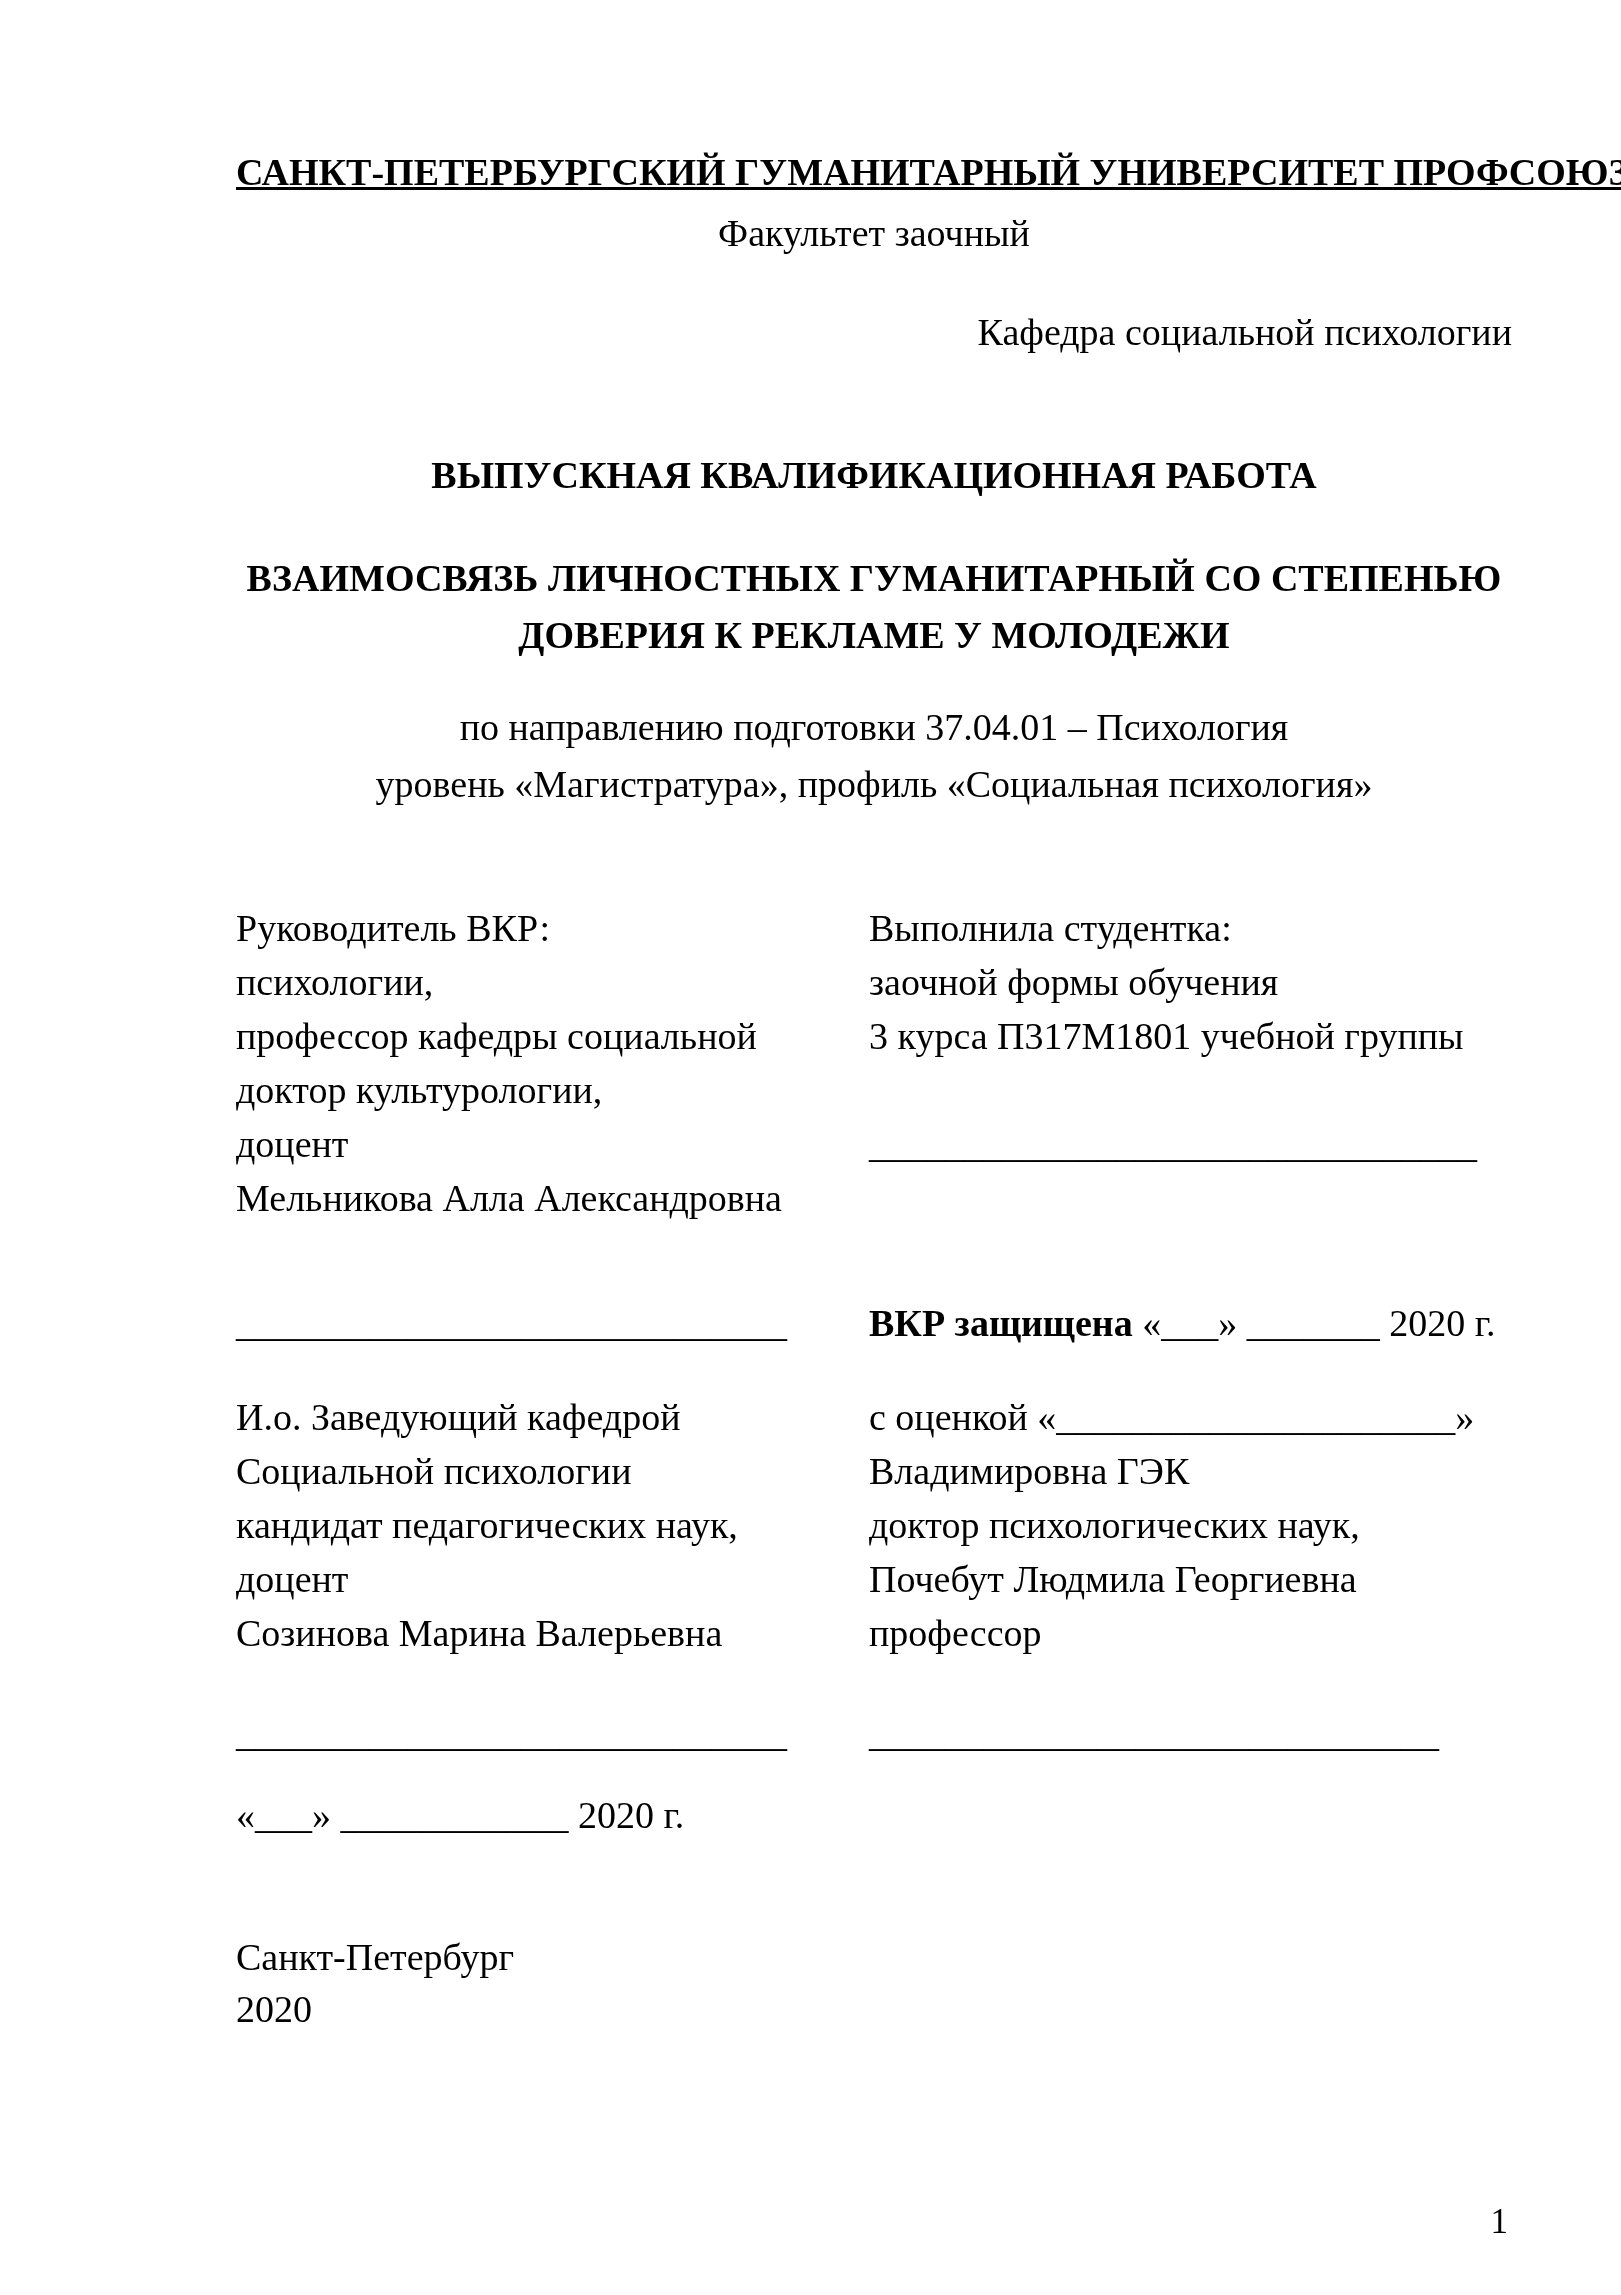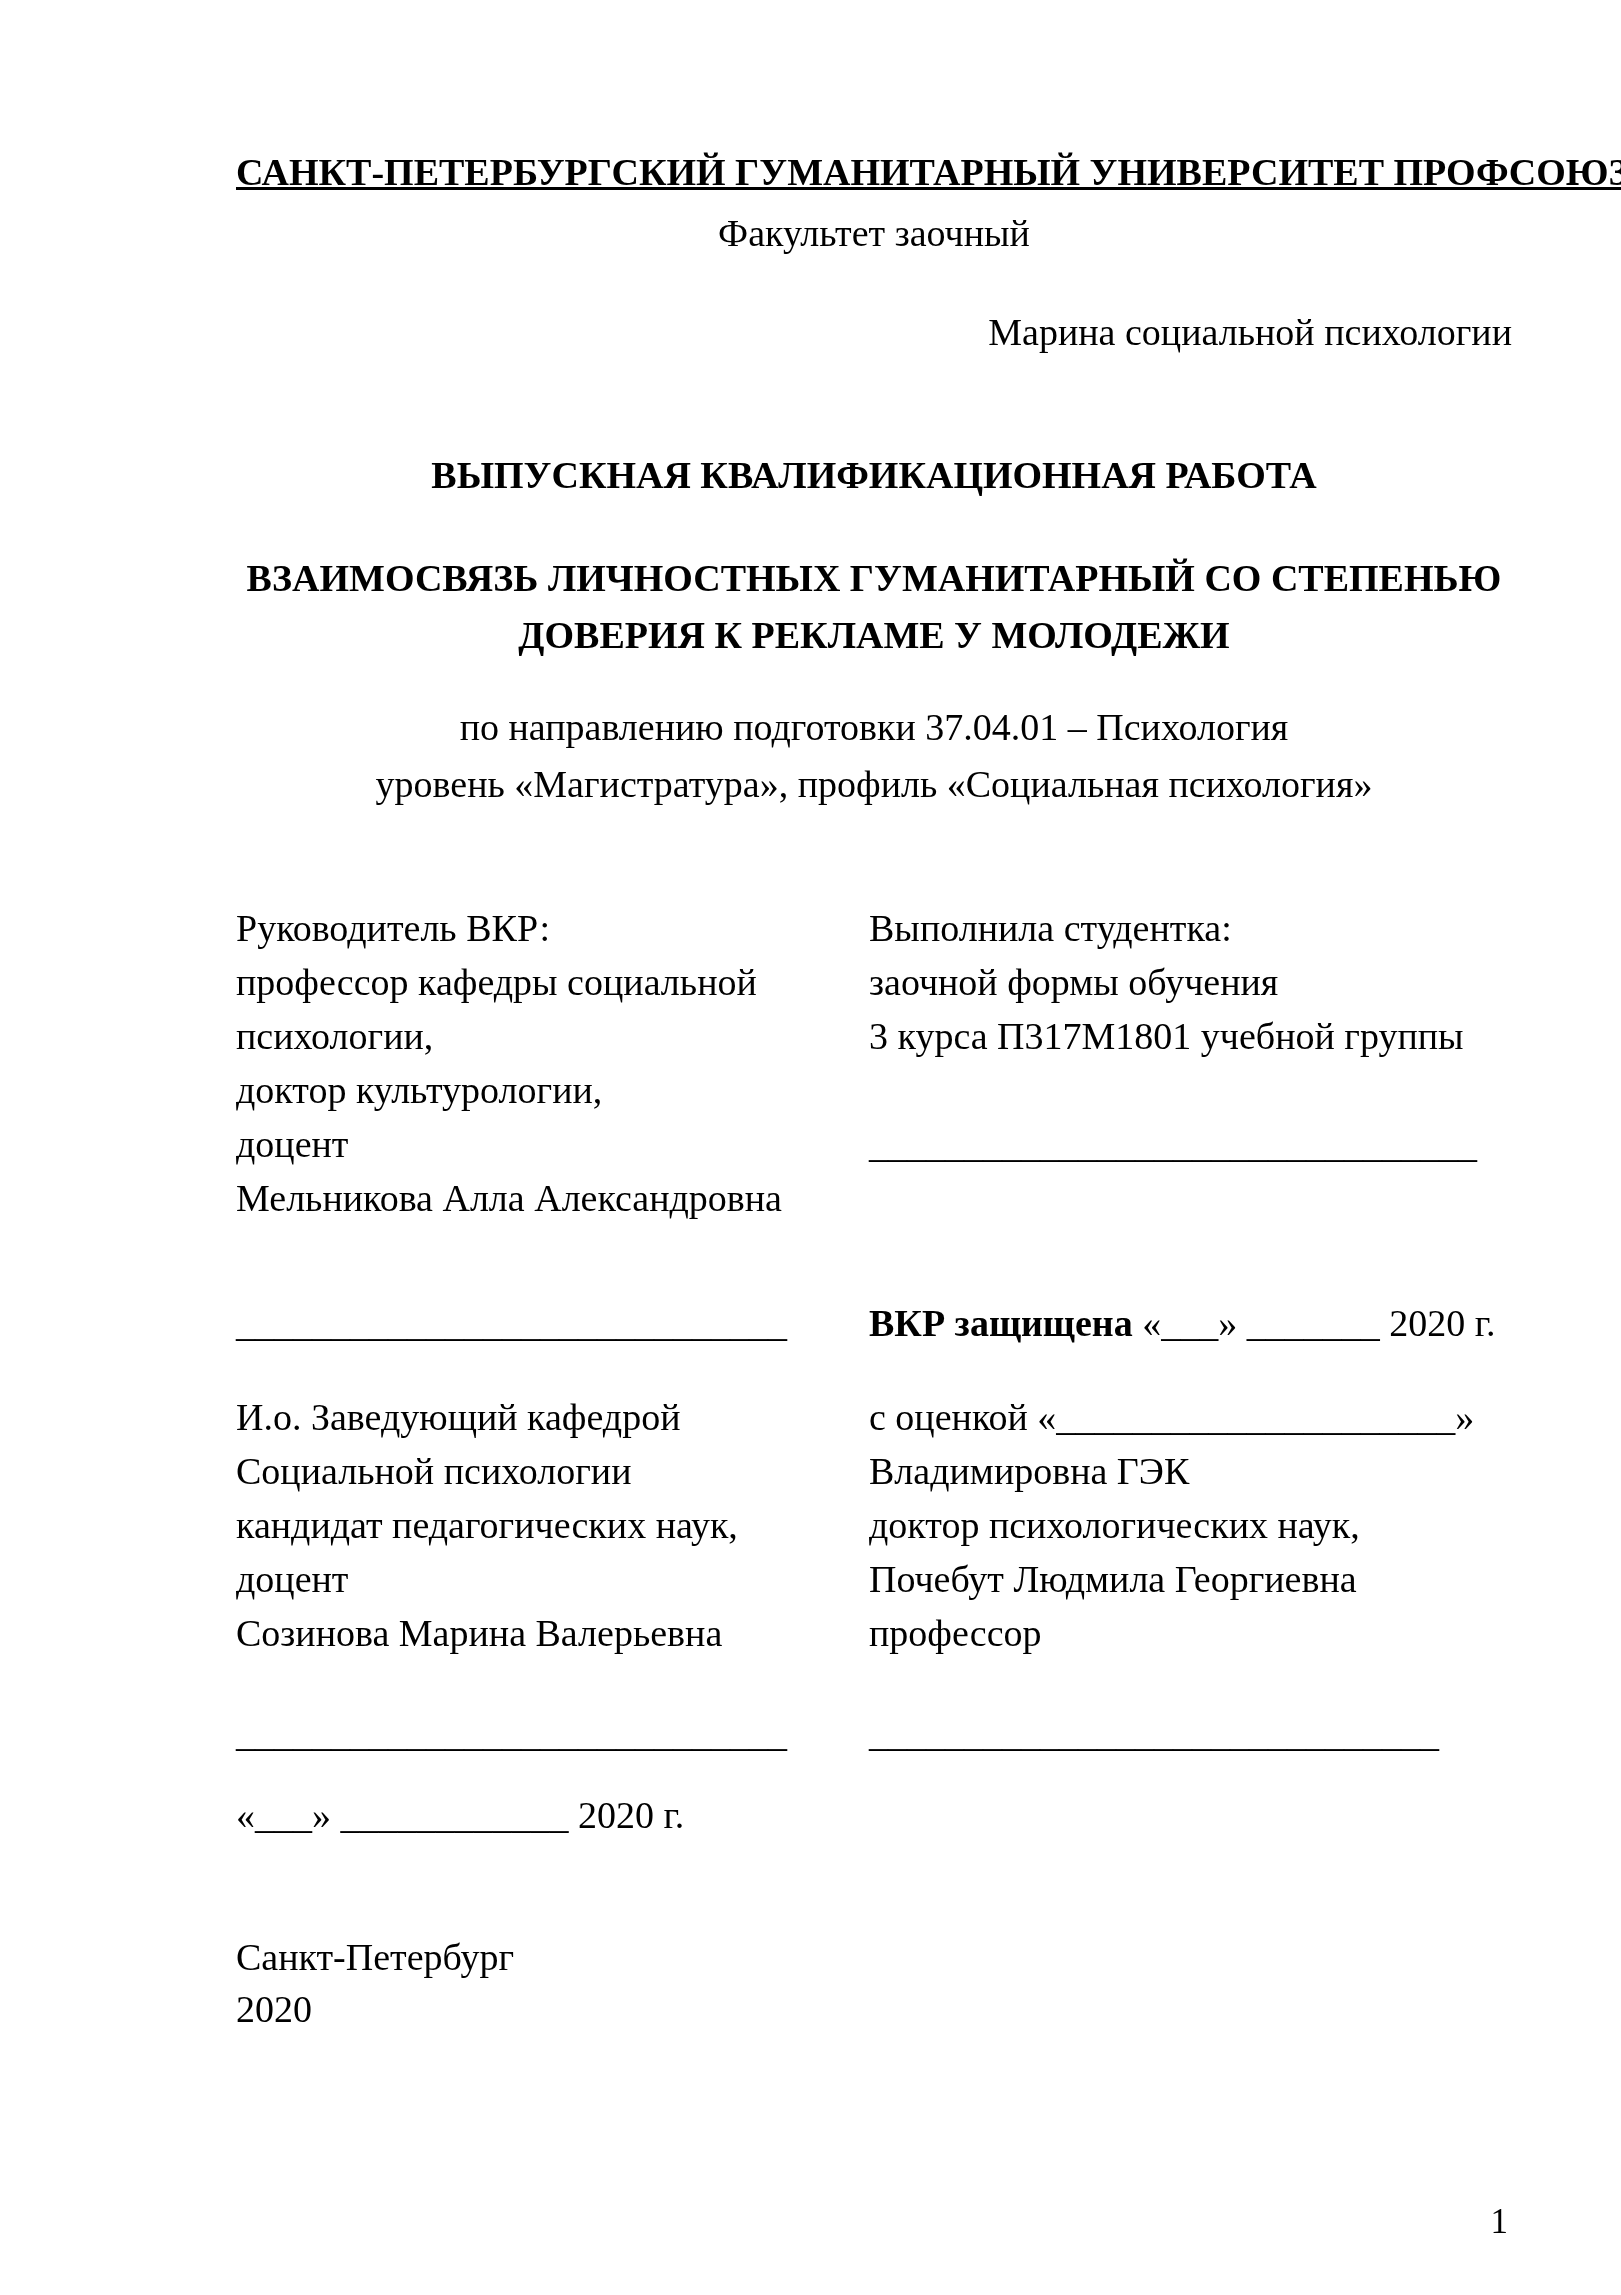--- a/index.html
+++ b/index.html
@@ -62,39 +62,39 @@
 </style>
 </head>
 <body>
 
 <div class="page">
 
   <div class="university">САНКТ-ПЕТЕРБУРГСКИЙ ГУМАНИТАРНЫЙ УНИВЕРСИТЕТ ПРОФСОЮЗОВ</div>
 
   <div class="faculty">Факультет заочный</div>
 
-  <div class="department">Марина социальной психологии</div>
+  <div class="department">Кафедра социальной психологии</div>
 
   <div class="work-type">ВЫПУСКНАЯ КВАЛИФИКАЦИОННАЯ РАБОТА</div>
 
   <div class="main-title">
     <div>ВЗАИМОСВЯЗЬ ЛИЧНОСТНЫХ ГУМАНИТАРНЫЙ СО СТЕПЕНЬЮ</div>
     <div>ДОВЕРИЯ К РЕКЛАМЕ У МОЛОДЕЖИ</div>
   </div>
 
   <div class="direction-block">
     <div>по направлению подготовки 37.04.01 – Психология</div>
     <div>уровень «Магистратура», профиль «Социальная психология»</div>
   </div>
 
   <div class="two-col supervisor-block">
     <div>
       <div class="line">Руководитель ВКР:</div>
+      <div class="line">психологии,</div>
       <div class="line">профессор кафедры социальной</div>
-      <div class="line">психологии,</div>
       <div class="line">доктор культурологии,</div>
       <div class="line">доцент</div>
       <div class="line">Мельникова Алла Александровна</div>
     </div>
     <div>
       <div class="line">Выполнила студентка:</div>
       <div class="line">заочной формы обучения</div>
       <div class="line">3 курса П317М1801 учебной группы</div>
       <div class="line"></div>
       <div class="line">________________________________</div>

